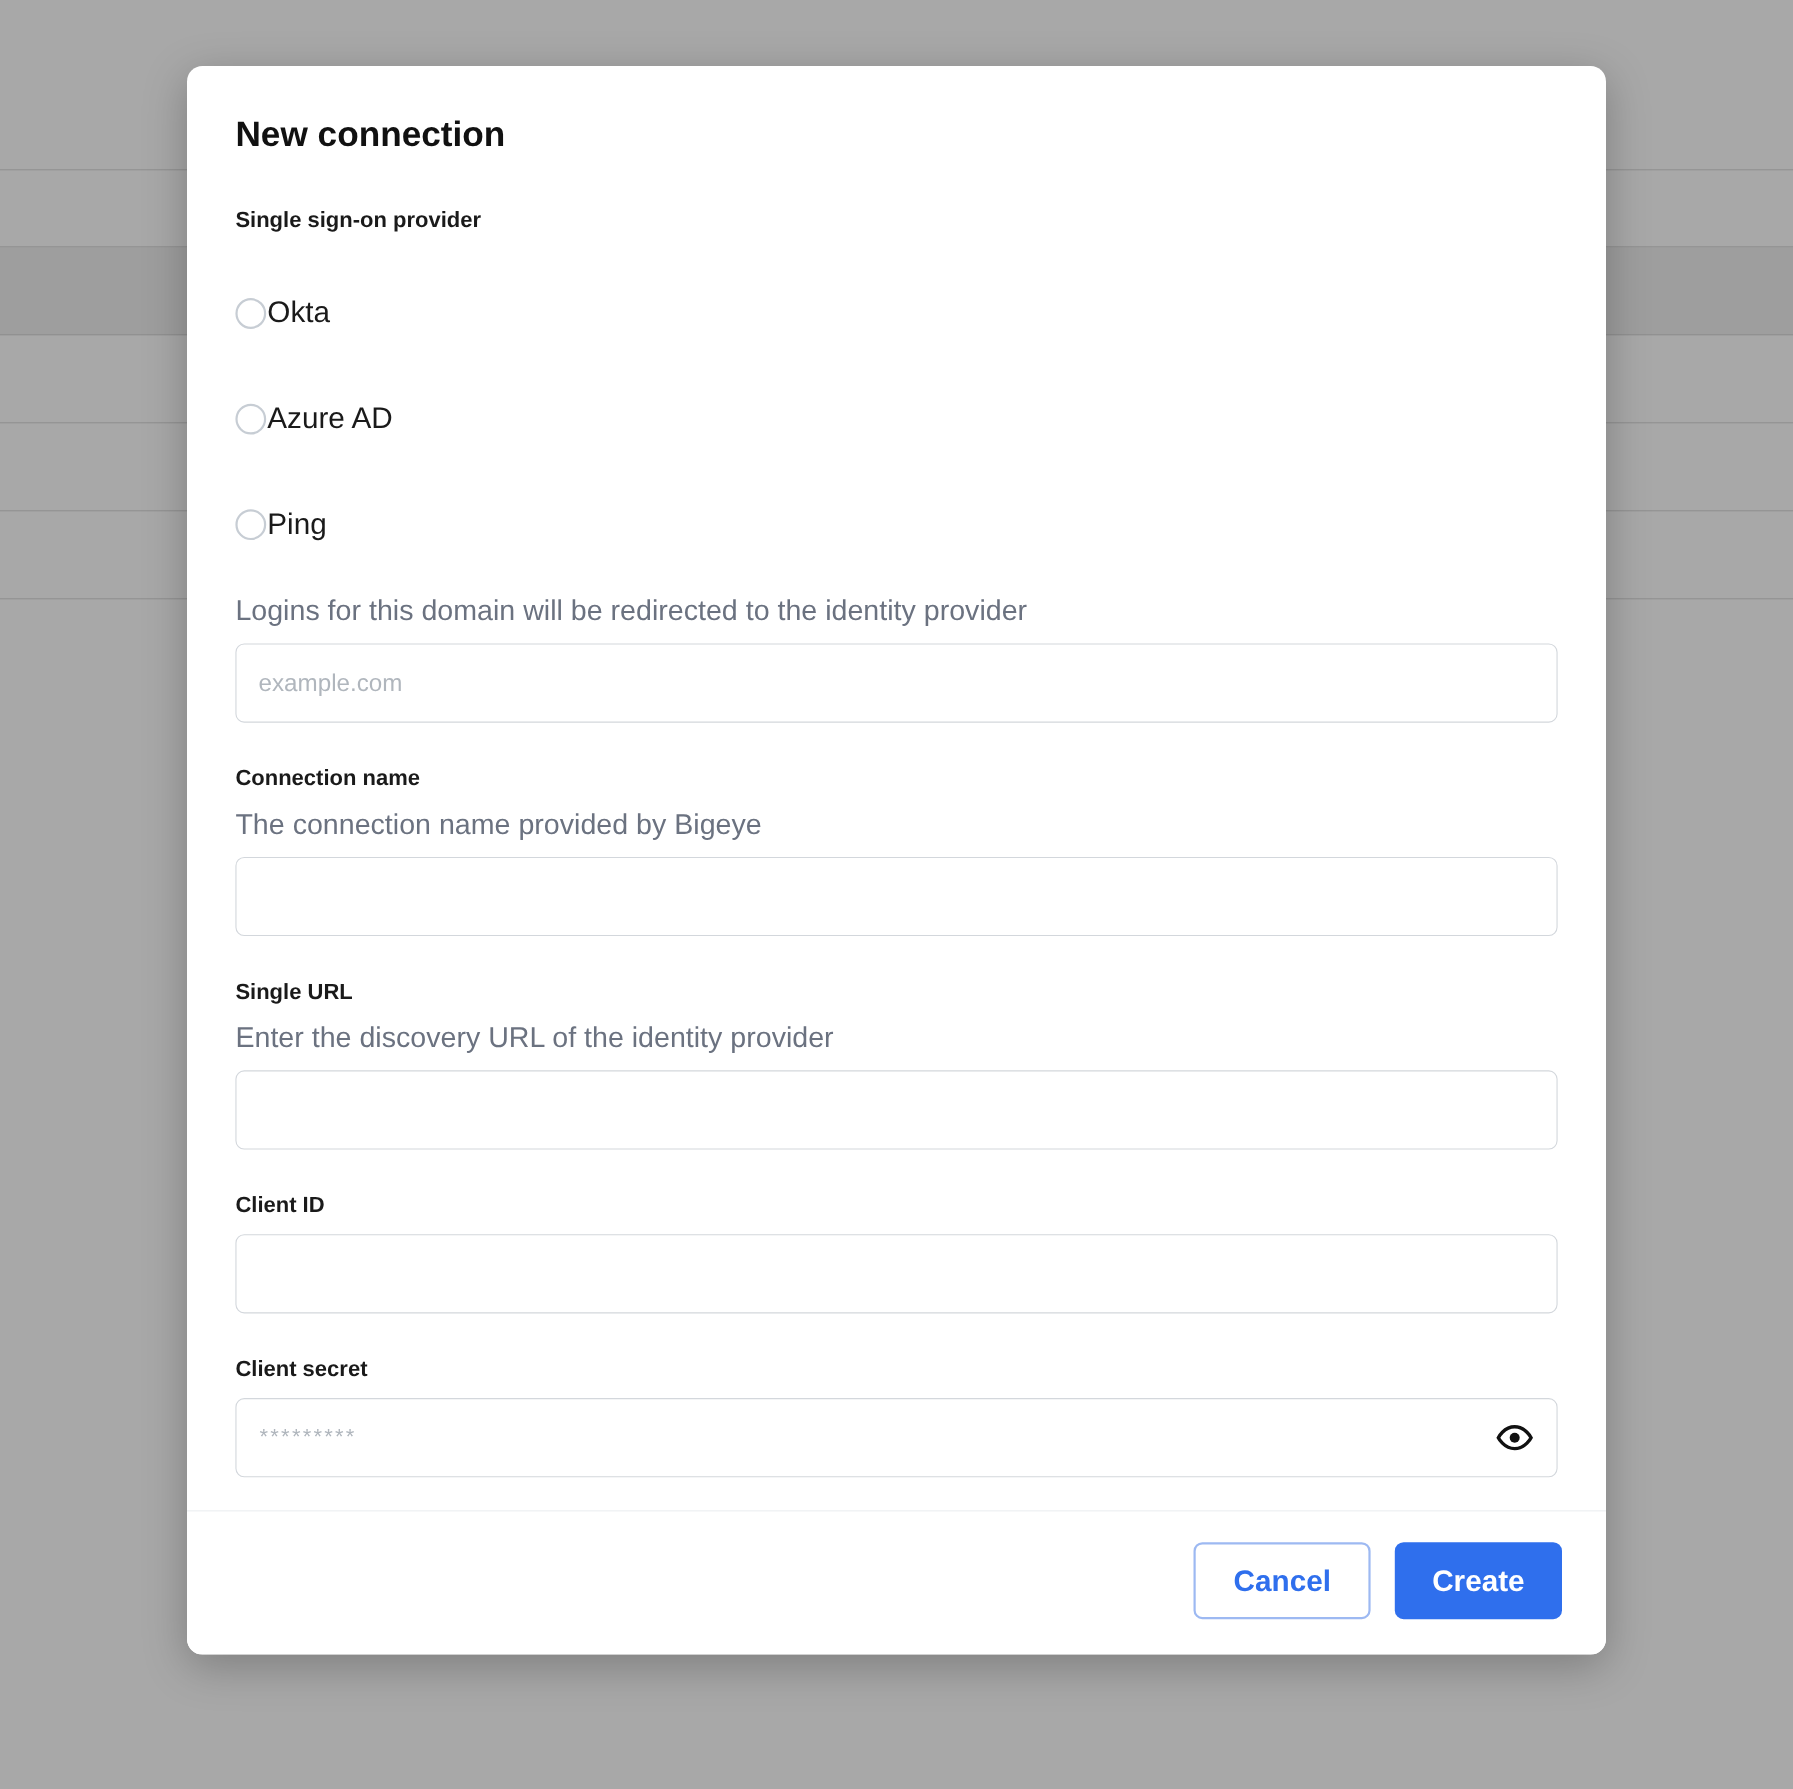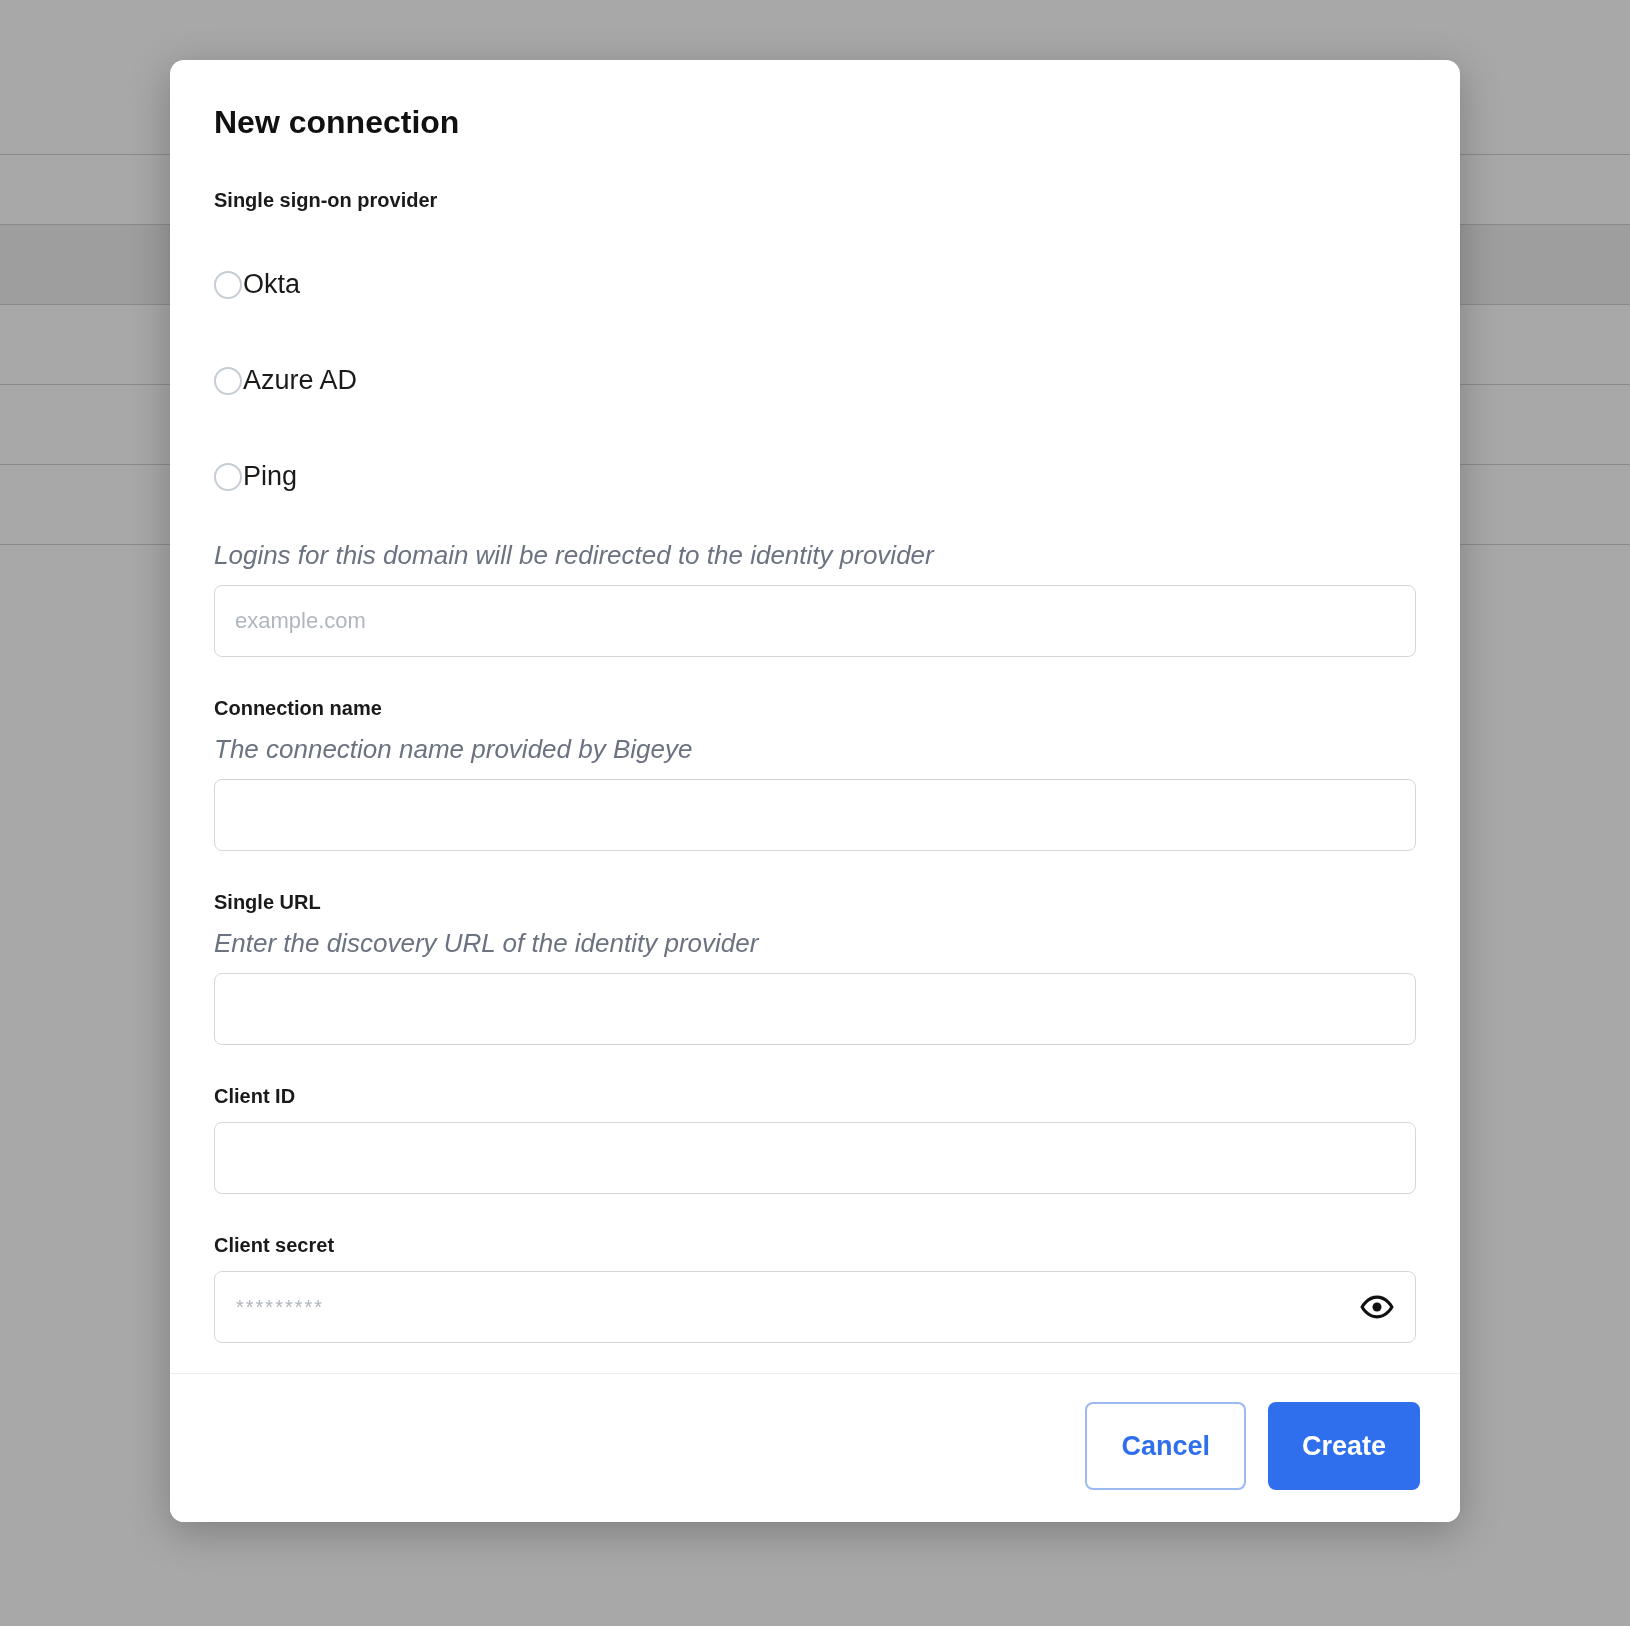--- a/index.html
+++ b/index.html
@@ -64,21 +64,20 @@
       font-size: 20px;
       font-weight: 700;
       color: #1a1a1a;
       margin-bottom: 14px;
     }
     .section-helper {
       font-size: 26px;
       color: #6b7280;
       margin-bottom: 14px;
       font-weight: 400;
-      font-style: italic;
     }
     .radio-group {
       display: flex;
       flex-direction: column;
       gap: 22px;
       margin-bottom: 48px;
     }
     .radio-option {
       display: flex;
       align-items: center;
@@ -152,21 +151,21 @@
     }
     .modal-footer {
       border-top: 1px solid #eceef1;
       padding: 28px 40px 32px;
       display: flex;
       justify-content: flex-end;
       gap: 22px;
       background: #fff;
     }
     .btn {
-      height: 88px;
+      height: 70px;
       padding: 0 34px;
       border-radius: 8px;
       font-size: 27px;
       font-weight: 600;
       cursor: pointer;
       display: flex;
       align-items: center;
       justify-content: center;
       border: none;
     }

